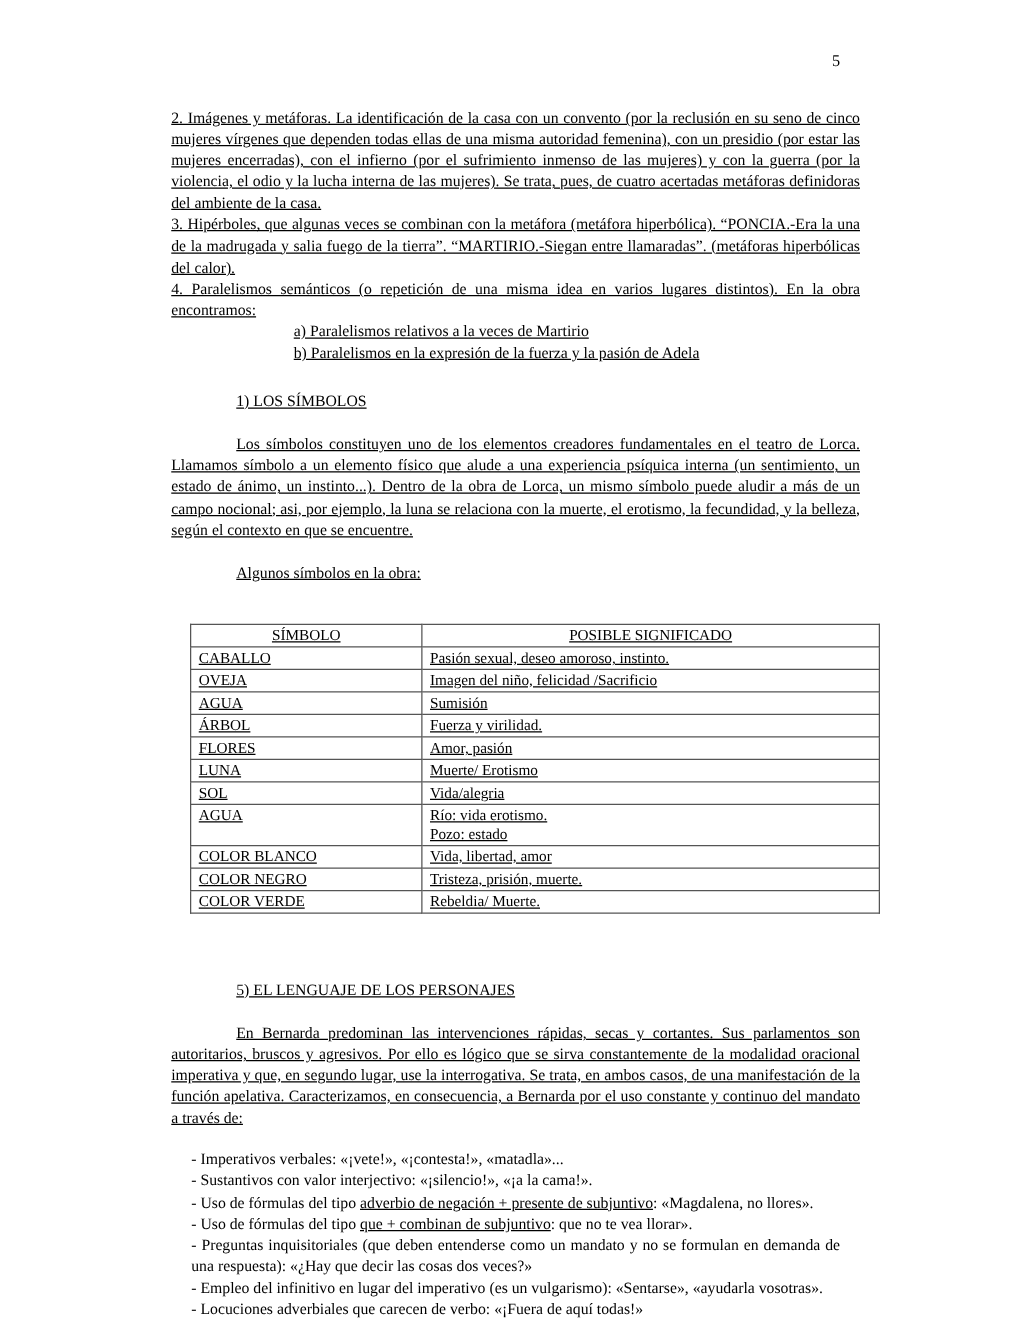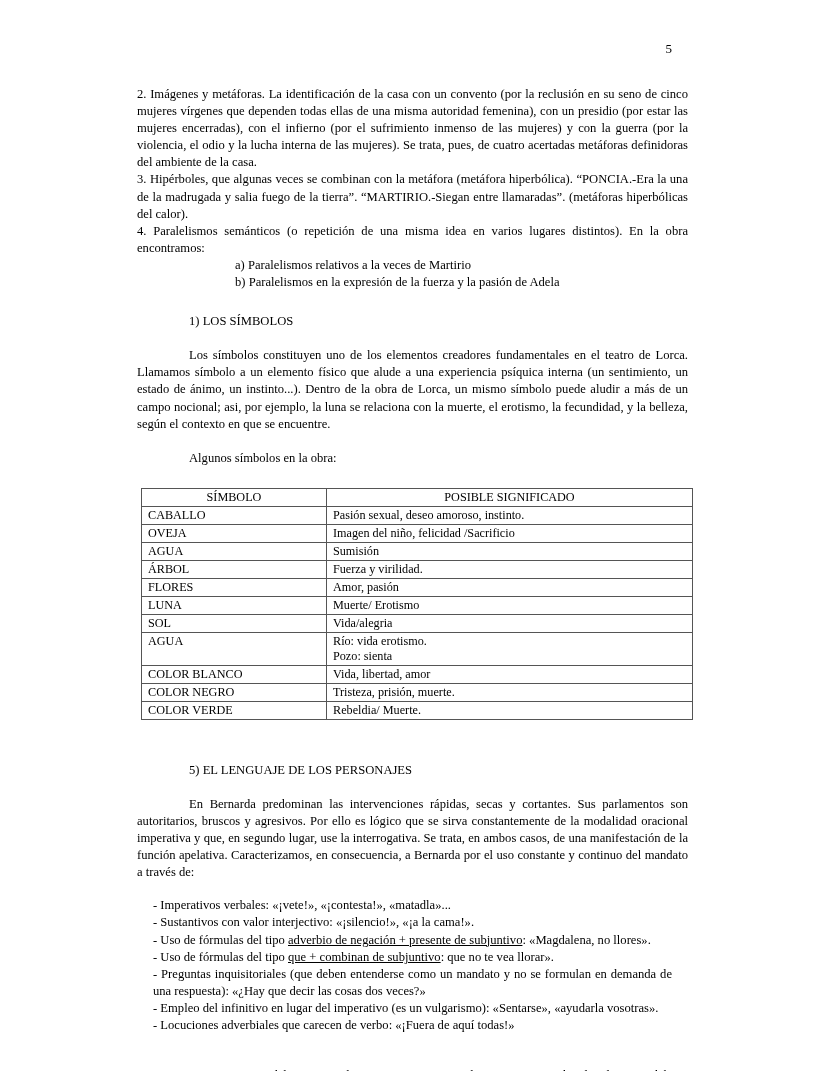--- a/index.html
+++ b/index.html
@@ -35,20 +35,21 @@
     left: 137px;
     width: 551px;
   }
   p {
     margin: 0;
     font-size: 12.6px;
     line-height: 17.1px;
     text-align: justify;
     text-justify: inter-word;
     hyphens: none;
+    text-decoration: underline;
   }
   .indent {
     text-indent: 52px;
   }
   .subitem {
     margin: 0;
     font-size: 12.6px;
     line-height: 17.1px;
     padding-left: 98px;
     text-align: left;
@@ -62,21 +63,22 @@
   }
   .gap-sm { height: 8px; }
   .gap-md { height: 17px; }
   .gap-lg { height: 22px; }
   .gap-xl { height: 30px; }
 
   table.symbols {
     border-collapse: collapse;
     width: 551px;
     table-layout: fixed;
-    margin: 4px;
+    margin: 15px;
+    text-decoration: underline;
   }
   table.symbols td, table.symbols th {
     border: 1px solid #555555;
     font-size: 12.2px;
     line-height: 15px;
     font-weight: normal;
     padding: 1px 0 1px 6px;
     vertical-align: top;
   }
   table.symbols th {
@@ -181,21 +183,21 @@
           <tr>
             <td>SOL</td>
             <td>
               <span class="meaning-line">Vida/alegria</span>
             </td>
           </tr>
           <tr>
             <td>AGUA</td>
             <td>
               <span class="meaning-line">Río: vida erotismo.</span>
-              <span class="meaning-line">Pozo: sienta</span>
+              <span class="meaning-line">Pozo: estado</span>
             </td>
           </tr>
           <tr>
             <td>COLOR BLANCO</td>
             <td>
               <span class="meaning-line">Vida, libertad, amor</span>
             </td>
           </tr>
           <tr>
             <td>COLOR NEGRO</td>

